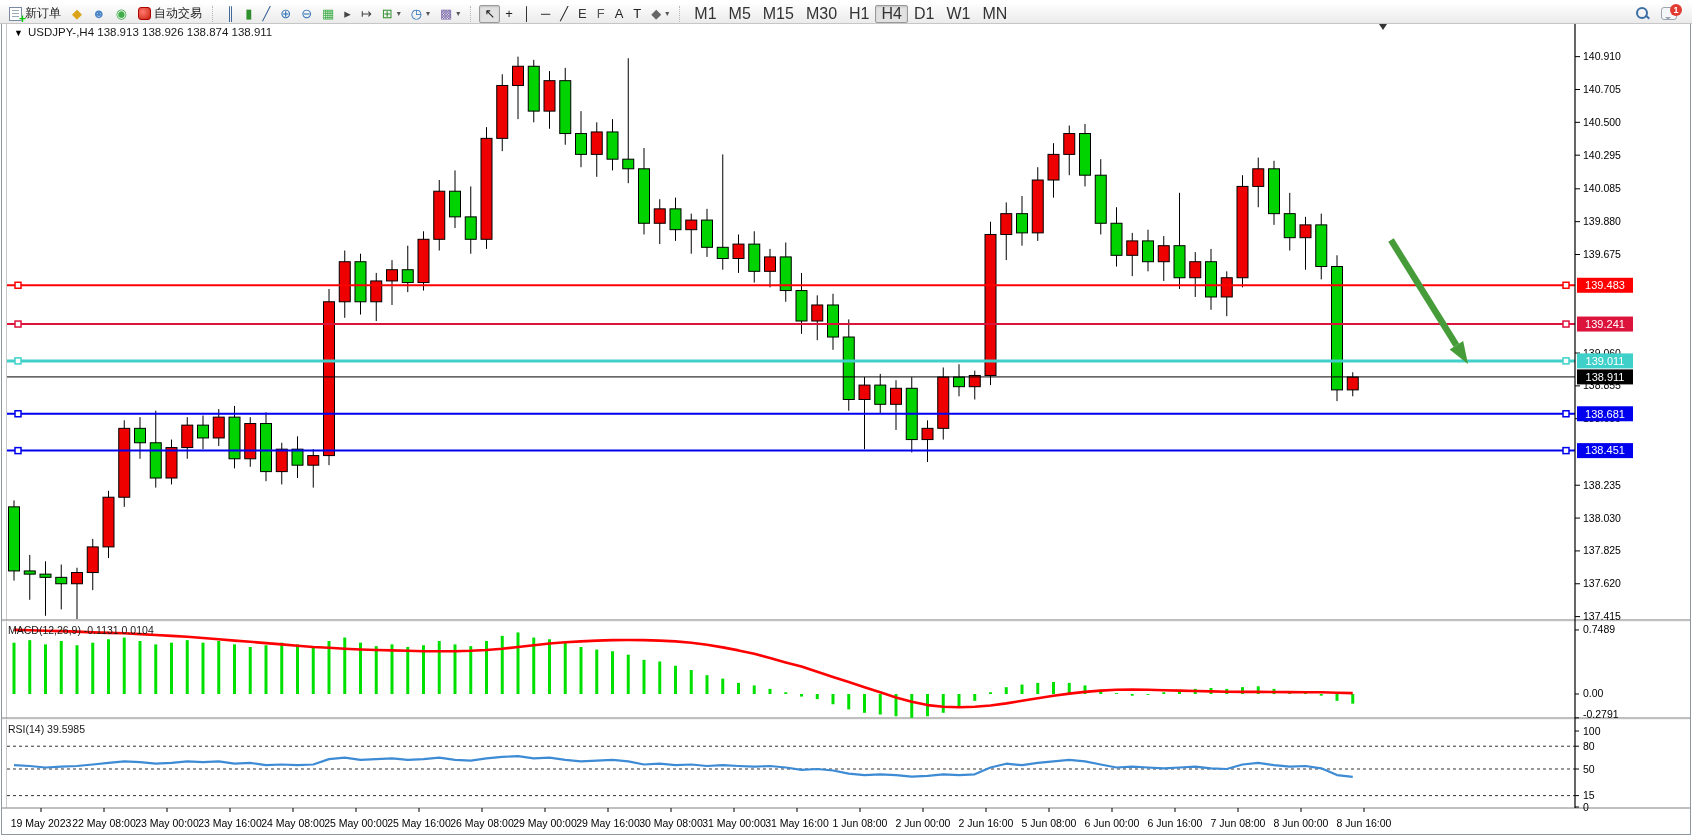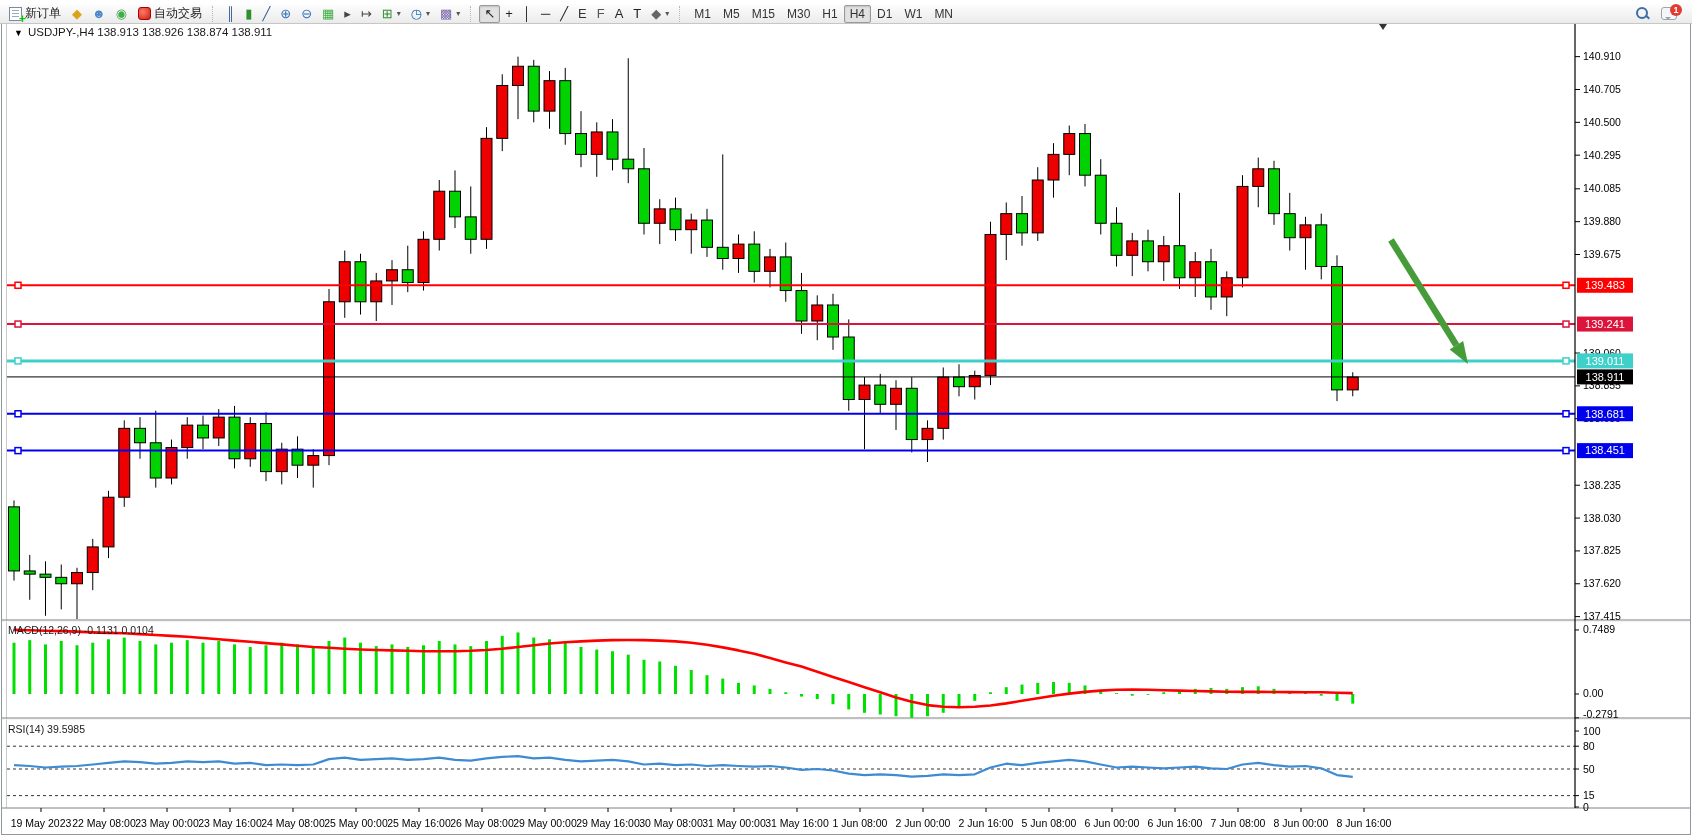--- a/index.html
+++ b/index.html
@@ -16,21 +16,21 @@
     font-size:12px; color:#222;
   }
   .tb-sep { width:5px; height:16px; border-left:1px dotted #b5b5b5; margin:0 3px 0 4px; }
   .tb-btn {
     display:flex; align-items:center; gap:3px; height:18px; padding:0 4px;
     border:1px solid transparent; border-radius:2px; cursor:default; white-space:nowrap;
   }
   .tb-btn.active { background:#e2e2e2; border:1px solid #9a9a9a; box-shadow:inset 0 1px 2px rgba(0,0,0,.15); }
   .tb-glyph { font-size:13px; line-height:16px; }
   .tb-caret { font-size:8px; color:#555; margin-left:1px; }
-  .tf-btn { padding:0 5px; font-size:12px; color:#333; }
+  .tf-btn { padding:0 5px; font-size:16px; color:#333; }
   .doc-icon { position:relative; width:13px; height:14px; background:#fff; border:1px solid #7a8aa0; }
   .doc-icon::before { content:""; position:absolute; left:2px; top:2px; width:7px; height:1px; background:#9ab; box-shadow:0 3px 0 #9ab, 0 6px 0 #9ab; }
   .doc-icon::after { content:"+"; position:absolute; right:-5px; bottom:-6px; color:#0c0; font-weight:bold; font-size:12px; text-shadow:0 0 1px #fff; }
   .at-icon { width:13px; height:13px; border-radius:3px; background:radial-gradient(circle at 35% 35%, #ff7a6e, #cc2211); border:1px solid #a00; }
   .spacer { flex:1; }
   .search-icon { position:relative; width:15px; height:15px; }
   .search-icon::before { content:""; position:absolute; left:1px; top:1px; width:8px; height:8px; border:2px solid #3b6ea5; border-radius:50%; }
   .search-icon::after { content:""; position:absolute; left:10px; top:10px; width:5px; height:2px; background:#3b6ea5; transform:rotate(45deg); }
   .chat-icon { position:relative; width:16px; height:13px; background:#f4f6f8; border:1px solid #9aa5b0; border-radius:3px; }
   .chat-icon::before { content:""; position:absolute; left:3px; bottom:-4px; border:3px solid transparent; border-top-color:#9aa5b0; }

